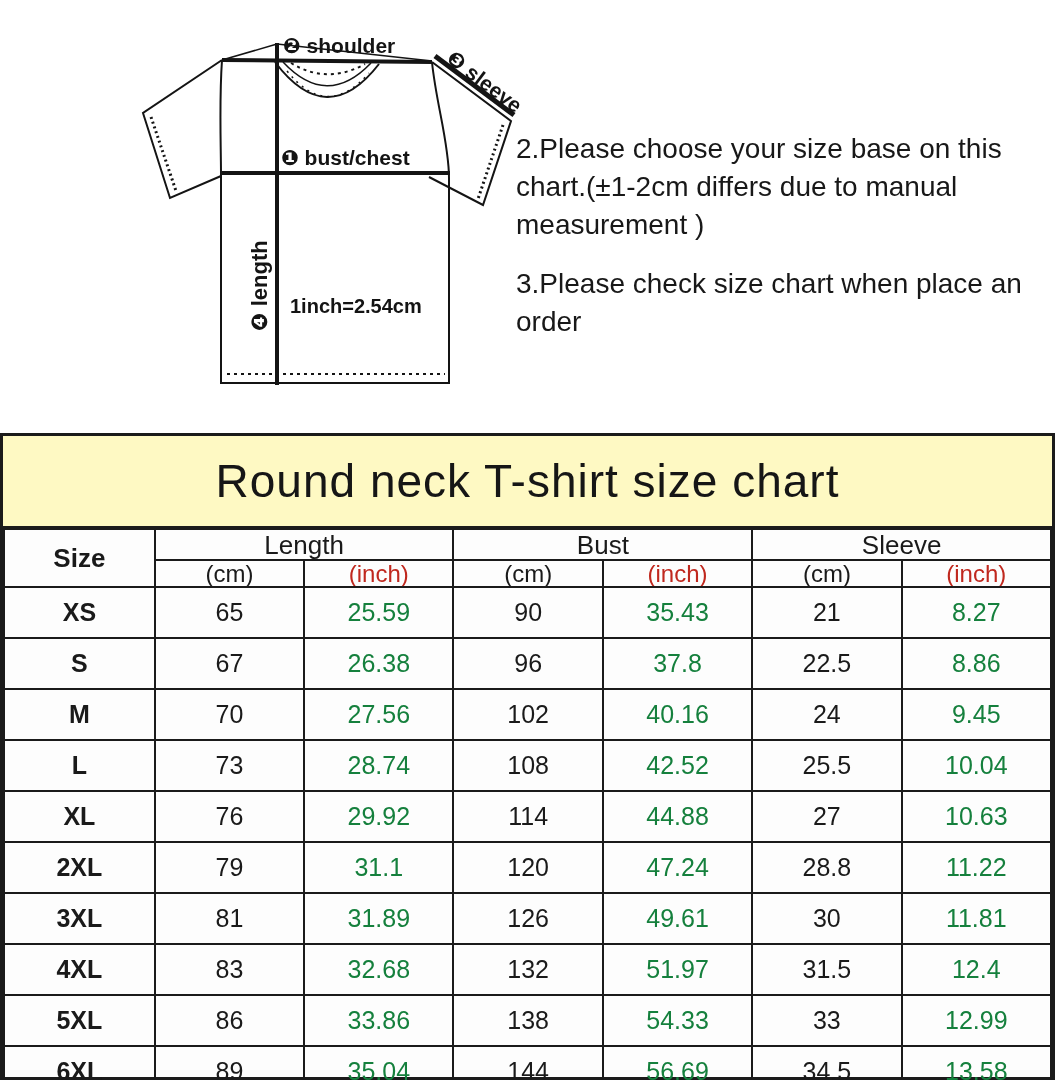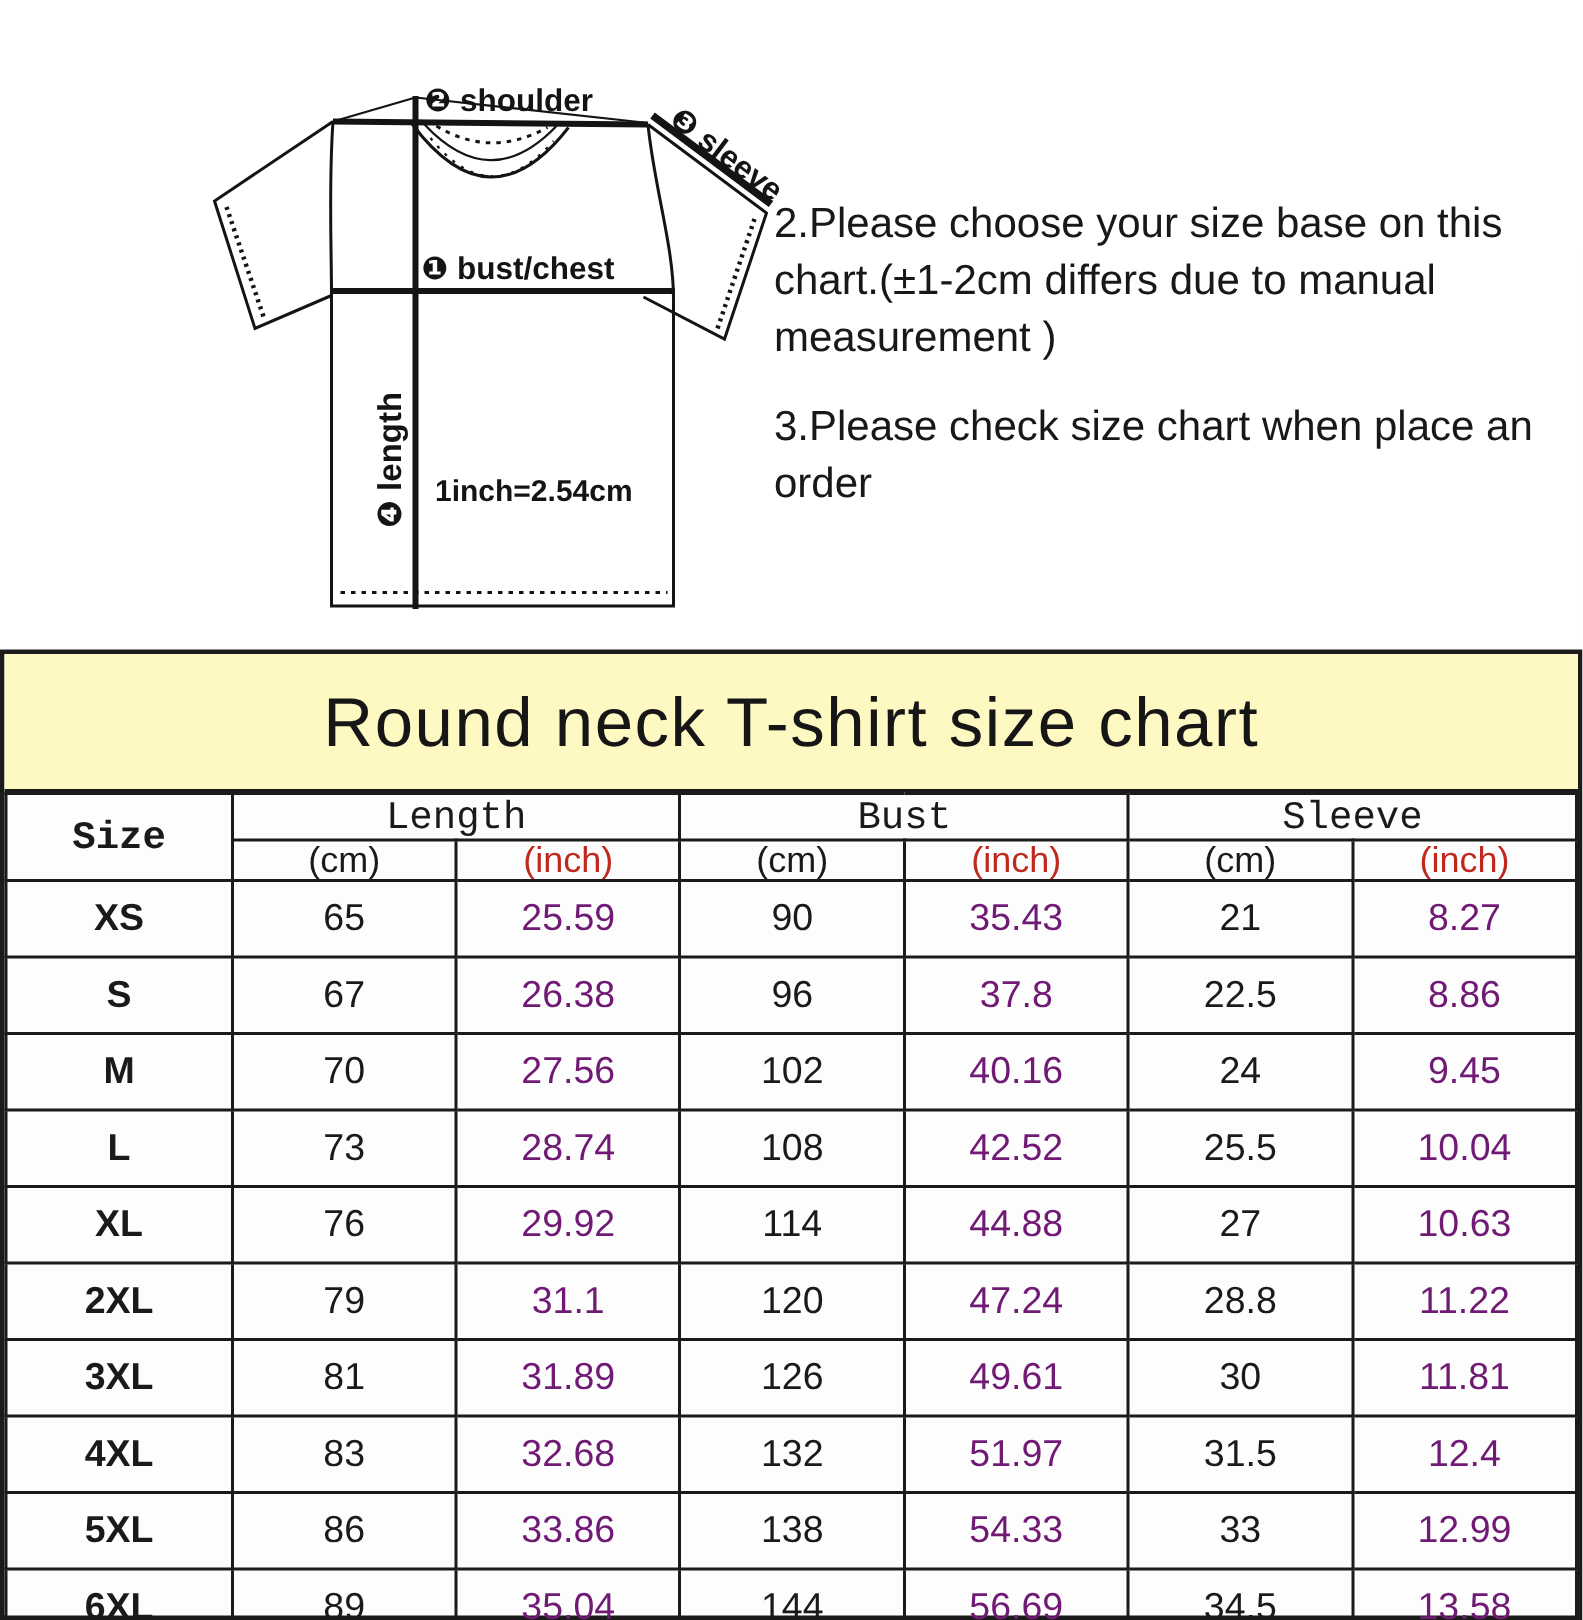--- a/index.html
+++ b/index.html
@@ -3,21 +3,21 @@
 <meta charset="utf-8">
 <style>
   html,body { margin:0; padding:0; }
   body {
     width:1055px; height:1080px; position:relative; overflow:hidden;
     background:#ffffff; color:#1a1a1a;
     font-family:"Liberation Sans","DejaVu Sans",sans-serif;
   }
 
   
-  .diagram { position:absolute; left:115px; top:33px; width:410px; height:392px; }
+  .diagram { position:absolute; left:115px; top:12px; width:410px; height:392px; }
   .diagram svg { width:100%; height:100%; }
   .diagram text { font-family:"Liberation Sans","DejaVu Sans",sans-serif; font-weight:bold; fill:#141414; }
 
   
   .attention { position:absolute; left:516px; top:130px; width:530px; }
   .attention h2 {
     margin:0 0 16px 0; font-size:37px; font-weight:bold;
     color:#9a1a1f; letter-spacing:1px;
   }
   .attention p {
@@ -33,27 +33,27 @@
   .chart-title {
     height:90px; background:#fef9c3; border-bottom:2px solid #1b1b1b;
     display:flex; align-items:center; justify-content:center;
     font-size:46px; color:#161616; letter-spacing:1px;
   }
   table.size-table { width:100%; border-collapse:collapse; table-layout:fixed; }
   .size-table th, .size-table td {
     border:2px solid #1b1b1b; text-align:center; padding:0; overflow:hidden;
   }
   .size-table col.c-size { width:14.4%; }
-  .group-row th { height:29px; font-size:26px; font-weight:normal; line-height:1;font-family:Liberation Mono, monospace; }
+  .group-row th { height:29px; font-size:26px; font-weight:normal; line-height:1; }
   .unit-row th  { height:25px; font-size:24px; font-weight:normal; line-height:1; }
   th.size-head  { font-size:26px; font-weight:bold; }
   .unit-inch    { color:#c0281e; }
   .size-table tbody td { height:49px; font-size:25px; }
   .size-table td.size-col { font-weight:bold; }
-  .size-table td.inch-val { color:#701a75; }
+  .size-table td.inch-val { color:#15803d; }
   .size-table td.cm-val   { color:#1a1a1a; }
 </style>
 </head>
 <body>
 
 <div class="diagram">
   <svg viewBox="0 0 410 390">
 
     <path d="M107,47 C104,90 106,130 106,163 L106,370 L334,370 L334,165 C334,130 321,90 317,49" fill="none" stroke="#141414" stroke-width="2"></path>
 

